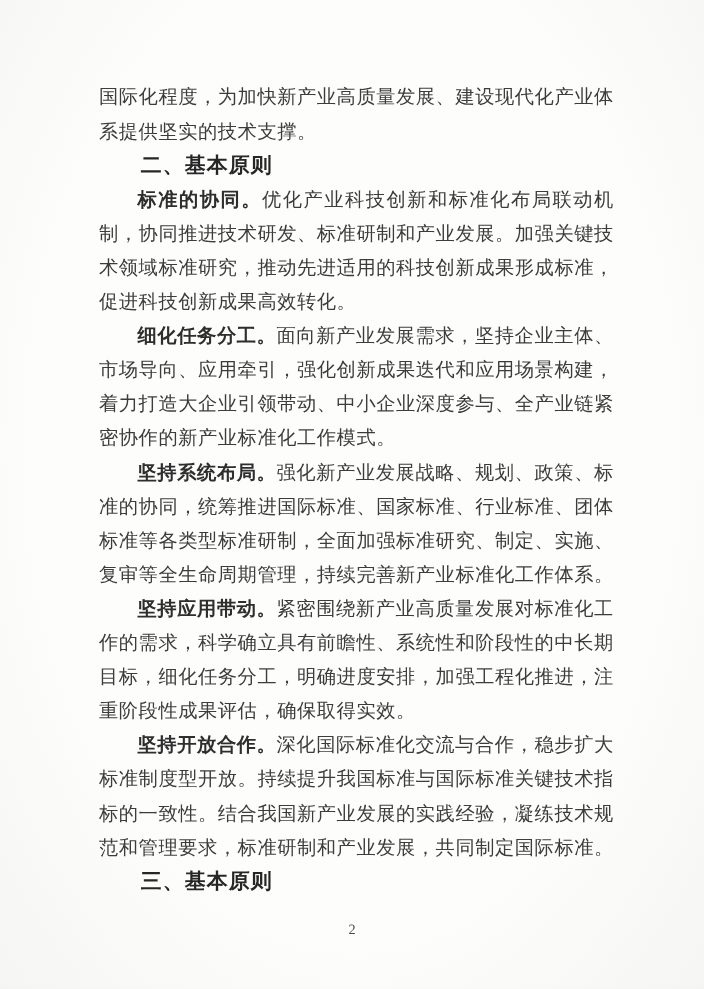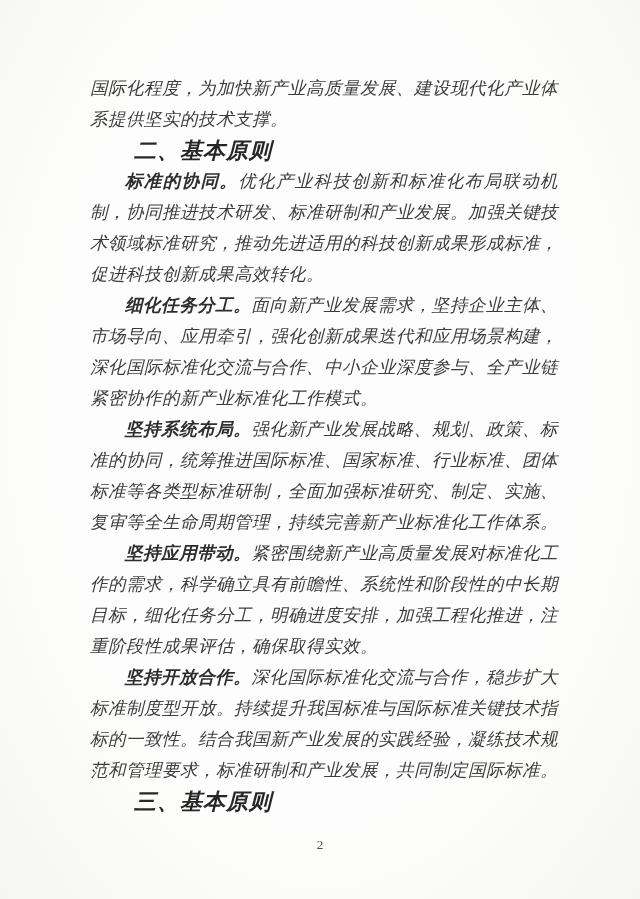--- a/index.html
+++ b/index.html
@@ -23,32 +23,31 @@
   }
   .content{
     position:absolute;
     left:90px;top:73px;
     width:468px;
     color:var(--text);
     font-size:17.5px;
     line-height:31px;
     letter-spacing:0.5px;
     text-align:justify;
-    font-style:italic;
   }
   .content p{
     margin:0;
     text-indent:2em;
   }
   .content p.continuation{
     text-indent:0;
   }
   .content h2{
     margin:0;
-    font-size:22px;
+    font-size:19px;
     line-height:31px;
     font-weight:bold;
     color:var(--heading);
     text-indent:2em;
     text-align:left;
     letter-spacing:1px;
   }
   .lead{
     font-weight:bold;
     color:#2e2e2e;
@@ -68,21 +67,21 @@
 
 <div class="page">
   <div class="content">
 
     <p class="continuation">国际化程度，为加快新产业高质量发展、建设现代化产业体系提供坚实的技术支撑。</p>
 
     <h2>二、基本原则</h2>
 
     <p><span class="lead">标准的协同。</span><span>优化产业科技创新和标准化布局联动机制，协同推进技术研发、标准研制和产业发展。加强关键技术领域标准研究，推动先进适用的科技创新成果形成标准，促进科技创新成果高效转化。</span></p>
 
-    <p><span class="lead">细化任务分工。</span><span>面向新产业发展需求，坚持企业主体、市场导向、应用牵引，强化创新成果迭代和应用场景构建，深化国际标准化交流与合作、中小企业深度参与、全产业链紧密协作的新产业标准化工作模式。</span></p>
+    <p><span class="lead">细化任务分工。</span><span>面向新产业发展需求，坚持企业主体、市场导向、应用牵引，强化创新成果迭代和应用场景构建，着力打造大企业引领带动、中小企业深度参与、全产业链紧密协作的新产业标准化工作模式。</span></p>
 
     <p><span class="lead">坚持系统布局。</span><span>强化新产业发展战略、规划、政策、标准的协同，统筹推进国际标准、国家标准、行业标准、团体标准等各类型标准研制，全面加强标准研究、制定、实施、复审等全生命周期管理，持续完善新产业标准化工作体系。</span></p>
 
     <p><span class="lead">坚持应用带动。</span><span>紧密围绕新产业高质量发展对标准化工作的需求，科学确立具有前瞻性、系统性和阶段性的中长期目标，细化任务分工，明确进度安排，加强工程化推进，注重阶段性成果评估，确保取得实效。</span></p>
 
     <p><span class="lead">坚持开放合作。</span><span>深化国际标准化交流与合作，稳步扩大标准制度型开放。持续提升我国标准与国际标准关键技术指标的一致性。结合我国新产业发展的实践经验，凝练技术规范和管理要求，标准研制和产业发展，共同制定国际标准。</span></p>
 
     <h2>三、基本原则</h2>
 
   </div>

